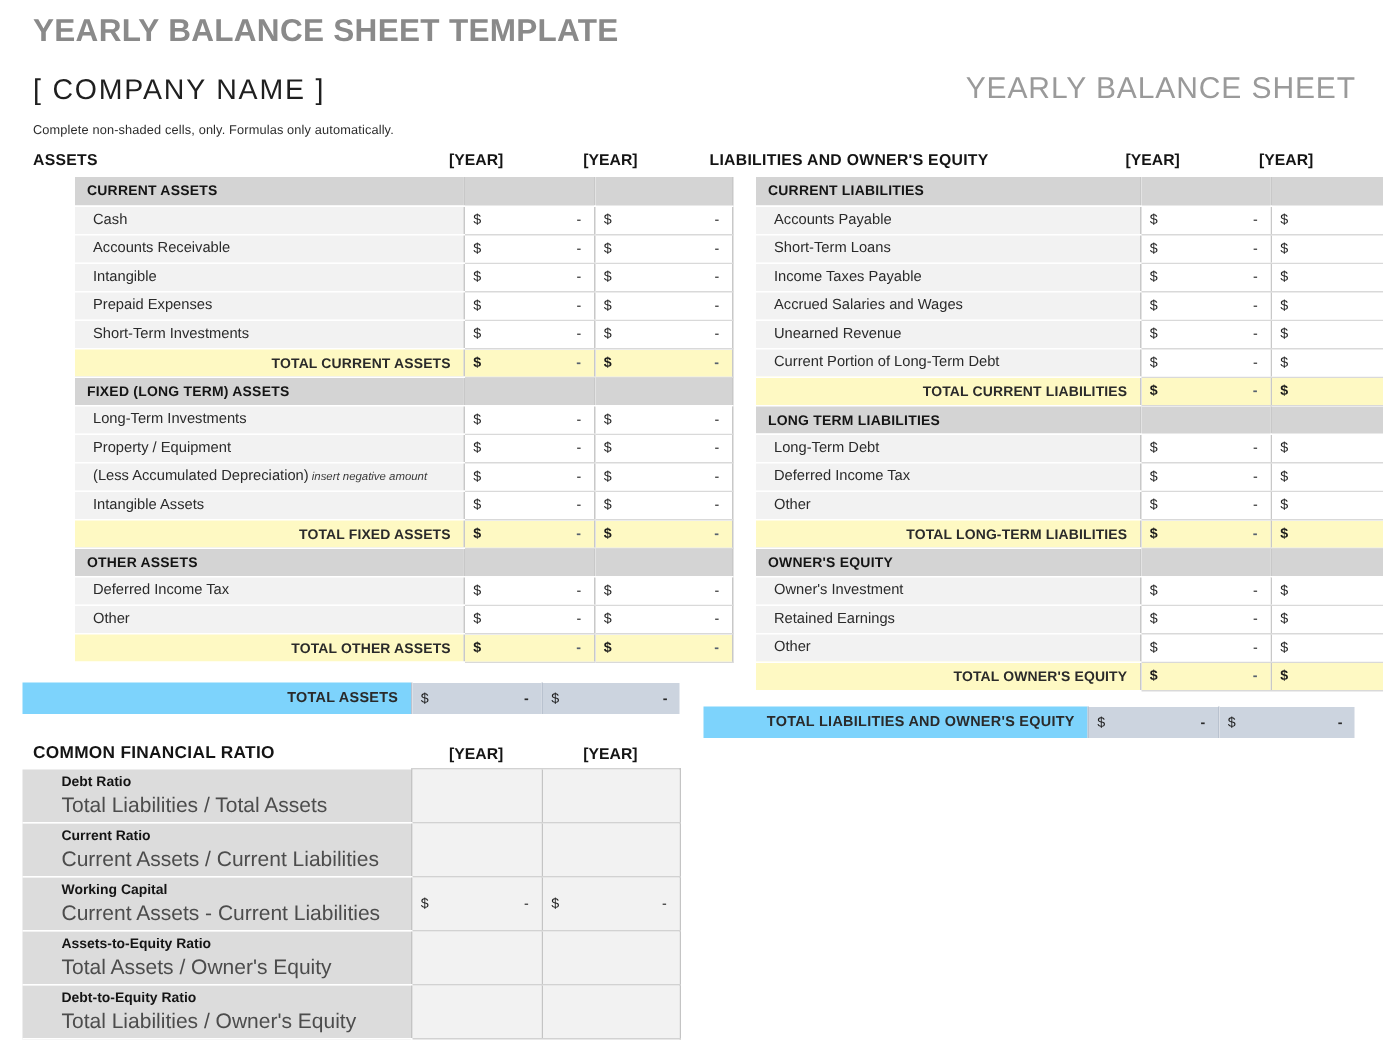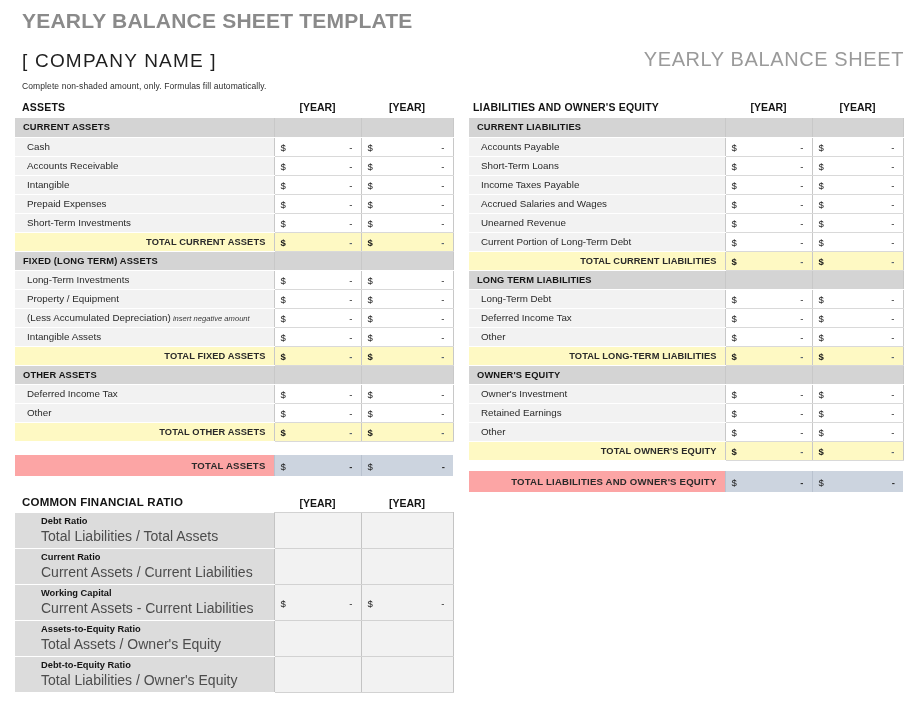--- a/index.html
+++ b/index.html
@@ -39,20 +39,21 @@
   }
   .col-head.section { letter-spacing: .2px; }
   .col-head.yr { text-align: center; }
 
   
   table.bs {
     position: absolute;
     border-collapse: collapse;
     table-layout: fixed;
     font-size: 9.5px;
+    margin-left: 35px;
   }
   table.bs td { padding: 0; height: 19px; vertical-align: middle; }
 
   .lbl {
     background: #f2f2f2;
     border-bottom: 1px solid #ffffff;
     padding-left: 12px !important;
     color: #2a2a2a;
     font-size: 9.8px;
   }
@@ -91,21 +92,21 @@
   tr.sub td.lbl { text-align: right; padding-right: 8px !important; padding-left: 0 !important; }
   tr.sub td.val .amt { color: #56616f; }
 
   
   table.grand {
     position: absolute; border-collapse: collapse; table-layout: fixed; font-size: 9.5px;
   }
   table.grand td { height: 21px; padding: 0; vertical-align: middle; background: #ccd4df; }
   table.grand td.lbl {
     text-align: right; padding-right: 8px; font-weight: bold; font-size: 9.6px;
-    letter-spacing: .2px; border-bottom: none; background: #fca5a5;
+    letter-spacing: .2px; border-bottom: none; background: #7dd3fc;
   }
   table.grand td.val {
     border-left: 1px solid #b9c2cf; border-bottom: none; background: #ccd4df; position: relative;
   }
   table.grand td.val:last-child { border-right: none; }
   table.grand td.val .amt { font-weight: bold; color: #2a2a2a; }
   table.grand td.val .cur { font-weight: normal; }
 
   
   table.ratio {
@@ -131,21 +132,21 @@
   table.ratio td.rval .amt { position: absolute; right: 8px; top: 50%; transform: translateY(-50%); }
 </style>
 </head>
 <body>
 
 <div class="page">
 
   <div class="doc-title">YEARLY BALANCE SHEET TEMPLATE</div>
   <div class="company-name">[ COMPANY NAME ]</div>
   <div class="sheet-label">YEARLY BALANCE SHEET</div>
-  <div class="subtitle">Complete non-shaded amount, only.  Formulas fill automatically.</div>
+  <div class="subtitle">Complete non-shaded cells, only.  Formulas only automatically.</div>
 
   <div class="col-head section" style="left:22px; top:101px;">ASSETS</div>
   <div class="col-head yr" style="left:274px; top:101px; width:87px;">[YEAR]</div>
   <div class="col-head yr" style="left:361px; top:101px; width:92px;">[YEAR]</div>
 
   <div class="col-head section" style="left:473px; top:101px;">LIABILITIES AND OWNER'S EQUITY</div>
   <div class="col-head yr" style="left:725px; top:101px; width:87px;">[YEAR]</div>
   <div class="col-head yr" style="left:812px; top:101px; width:91px;">[YEAR]</div>
 
   <table class="bs" id="assets-table" style="left:15px; top:118px; width:438px;">

